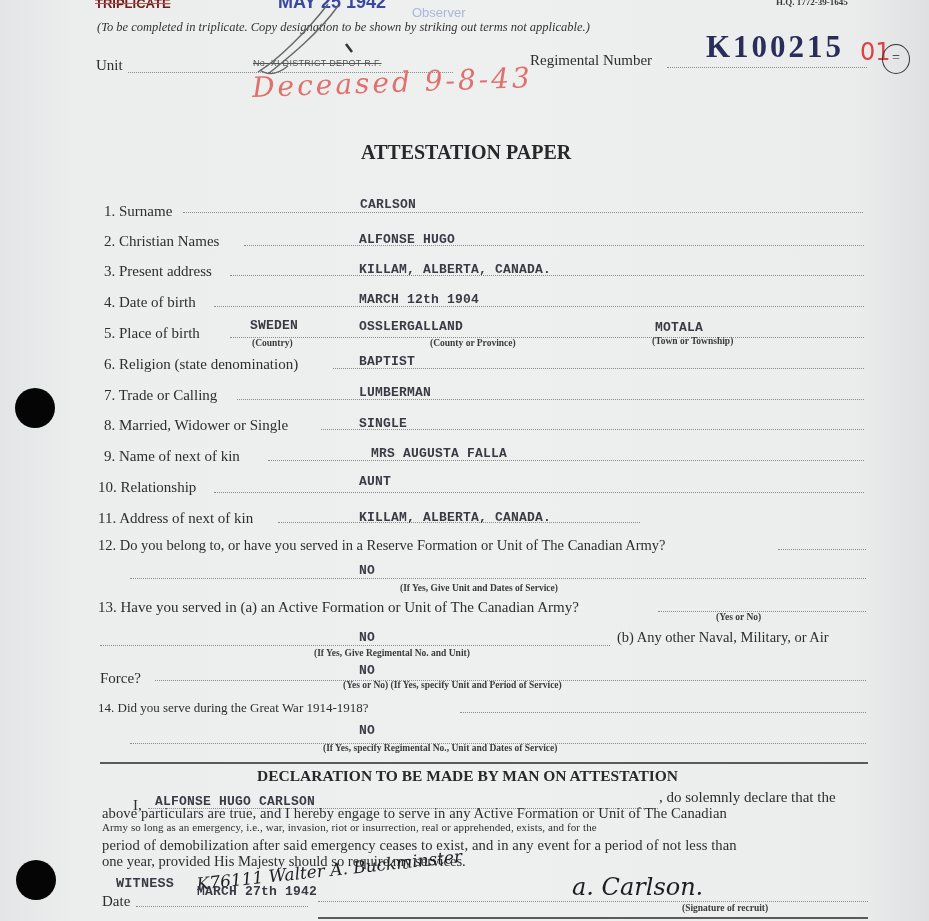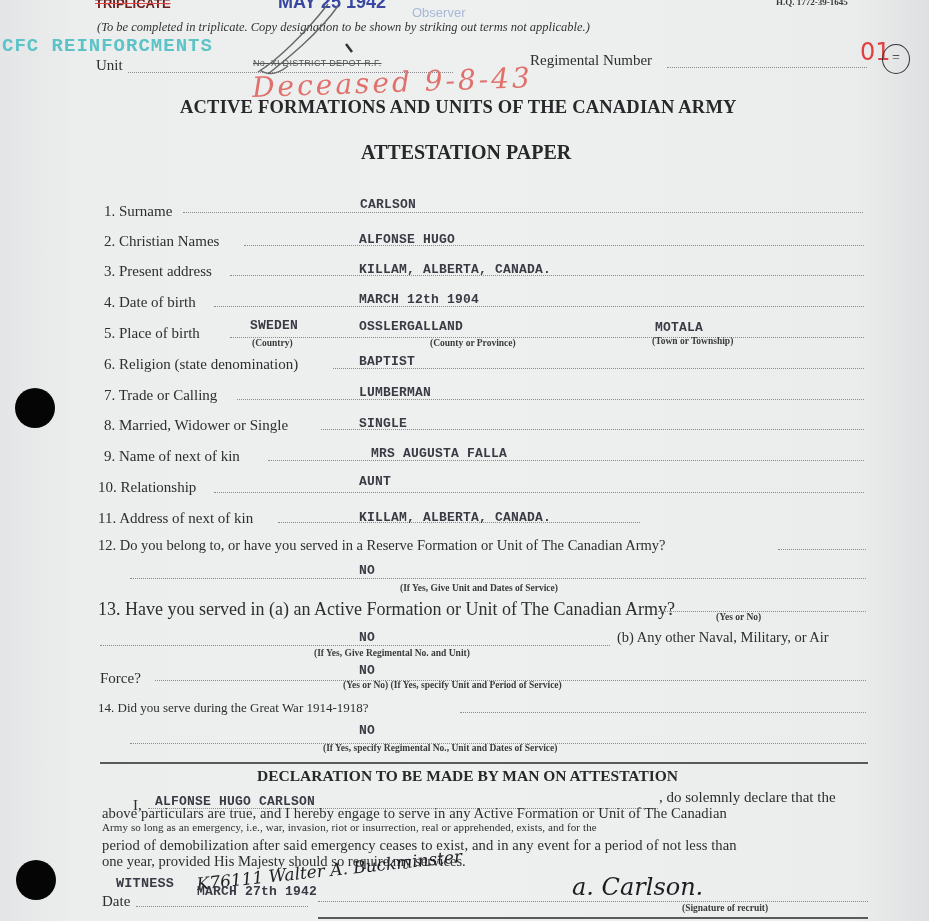--- a/index.html
+++ b/index.html
@@ -35,40 +35,39 @@
   <div class="hole" style="left:15px; top:388px;"></div>
   <div class="hole" style="left:16px; top:860px;"></div>
 
   <div class="abs" style="left:95px; top:-4px; font-family:'Liberation Sans',sans-serif; font-weight:bold; font-size:13px; color:#6b2020; text-decoration:line-through; text-decoration-color:#e04848;">TRIPLICATE</div>
   <div class="abs stamp-top" style="left:278px; top:-8px; font-size:18px; color:#3848a0;">MAY 25 1942</div>
   <div class="abs" style="left:412px; top:5px; font-size:13px; color:#a8b8d8; font-family:'Liberation Sans',sans-serif;">Observer</div>
   <div class="abs" style="left:776px; top:-3px; font-size:9px; font-weight:bold; color:#3a3a3c;">H.Q. 1772-39-1645</div>
 
   <div class="abs" style="left:97px; top:20px; font-size:12.5px; font-style:italic; color:#333;">(To be completed in triplicate. Copy designation to be shown by striking out terms not applicable.)</div>
 
-  <div class="abs" style="left:2px; top:35px; font-family:'Liberation Mono','DejaVu Sans Mono',monospace; font-weight:bold; font-size:19px; color:#5cc3c6; letter-spacing:1px;">CFC REINFORCMENTS</div>
   <div class="abs lbl" style="left:96px; top:57px;">Unit</div>
   <div class="dots" style="left:128px; top:72px; width:325px;"></div>
   <div class="abs" style="left:253px; top:58px; font-family:'Liberation Sans',sans-serif; font-size:9px; color:#555; text-decoration:line-through; letter-spacing:0.3px;">No. XI   DISTRICT DEPOT R.F.</div>
 
   <svg class="abs" style="left:248px; top:0px;" width="110" height="80" viewBox="0 0 110 80">
     <path d="M10 72 C 30 60, 60 30, 80 4 M 20 74 C 40 58, 70 34, 90 6 M12 70 C 20 76, 30 74, 40 66" stroke="#666" stroke-width="1.4" fill="none"></path>
     <line x1="98" y1="44" x2="104" y2="52" stroke="#333" stroke-width="2.5"></line>
   </svg>
 
   <div class="abs red-hand" style="left:252px; top:66px; font-size:28px; transform:rotate(-2deg); letter-spacing:3px;">Deceased 9-8-43</div>
 
   <div class="abs lbl" style="left:530px; top:52px;">Regimental Number</div>
   <div class="dots" style="left:667px; top:67px; width:200px;"></div>
+  <div class="abs" style="left:706px; top:29px; font-family:'Liberation Serif',serif; font-weight:bold; font-size:31px; color:#2a2d5a; letter-spacing:3px;">K100215</div>
   <div class="abs" style="left:860px; top:38px; font-family:'DejaVu Sans',sans-serif; font-size:24px; color:#e04040;">01</div>
   <div class="abs" style="left:882px; top:44px; width:26px; height:28px; border:1.5px solid #333; border-radius:50%; text-align:center; font-size:14px; line-height:26px; color:#222;">
     <span>=</span>
   </div>
 
-  <div class="abs" style="left:180px; top:97px; font-weight:bold; font-size:18.5px; color:#28282a; letter-spacing:0.2px;">ACTIVE FORMATIONS AND UNITS OF THE CANADIAN ARMY</div>
   <div class="abs" style="left:361px; top:141px; font-weight:bold; font-size:20px; color:#28282a;">ATTESTATION PAPER</div>
 
   <div>
     <div class="abs lbl" style="left:104px; top:203px;"><span>1.</span> <span>Surname</span></div>
     <div class="dots" style="left:183px; top:212px; width:680px;"></div>
     <div class="abs typed" style="left:360px; top:197px;">CARLSON</div>
   </div>
 
   <div>
     <div class="abs lbl" style="left:104px; top:233px;"><span>2.</span> <span>Christian Names</span></div>
@@ -137,21 +136,21 @@
 
   <div>
     <div class="abs lbl" style="left:98px; top:537px; font-size:14.5px;">12. Do you belong to, or have you served in a Reserve Formation or Unit of The Canadian Army?</div>
     <div class="dots" style="left:778px; top:549px; width:88px;"></div>
     <div class="abs typed" style="left:359px; top:563px;">NO</div>
     <div class="dots" style="left:130px; top:578px; width:736px;"></div>
     <div class="abs small" style="left:400px; top:583px;">(If Yes, Give Unit and Dates of Service)</div>
   </div>
 
   <div>
-    <div class="abs lbl" style="left:98px; top:599px; font-size:18px;">13. Have you served in (a) an Active Formation or Unit of The Canadian Army?</div>
+    <div class="abs lbl" style="left:98px; top:599px; font-size:15px;">13. Have you served in (a) an Active Formation or Unit of The Canadian Army?</div>
     <div class="dots" style="left:658px; top:611px; width:208px;"></div>
     <div class="abs small" style="left:716px; top:612px;">(Yes or No)</div>
     <div class="abs typed" style="left:359px; top:630px;">NO</div>
     <div class="dots" style="left:100px; top:645px; width:510px;"></div>
     <div class="abs lbl" style="left:617px; top:629px; font-size:14.5px;">(b) Any other Naval, Military, or Air</div>
     <div class="abs small" style="left:283px; top:648px;padding-left:31px;">(If Yes, Give Regimental No. and Unit)</div>
   </div>
 
   <div>
     <div class="abs lbl" style="left:100px; top:670px;">Force?</div>

